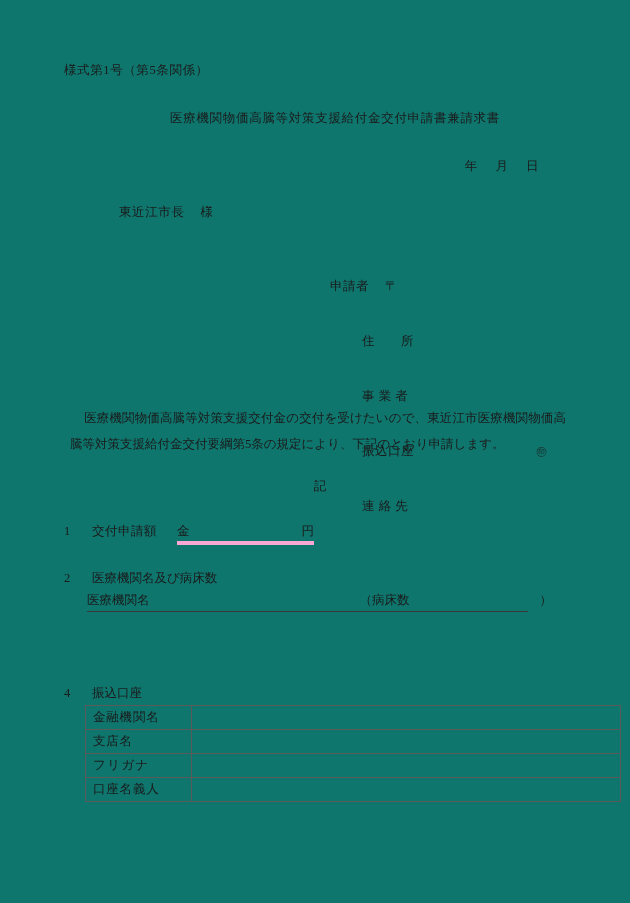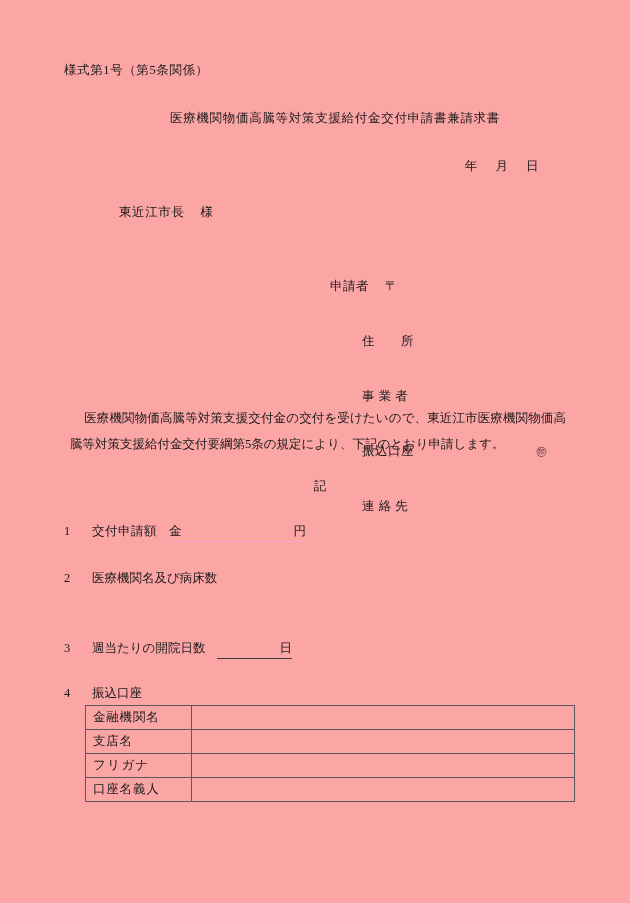--- a/index.html
+++ b/index.html
@@ -13,21 +13,21 @@
     height: 903px;
     position: relative;
     font-family: "Liberation Serif", "DejaVu Serif", serif;
     color: #1a1a1a;
     font-size: 12.5px;
     overflow: hidden;
   }
   .page {
     position: absolute;
     inset: 0;
-    background: #fca5a5;
+    background: #0f766e;
   }
 
   
   .abs { position: absolute; white-space: nowrap; }
 
   
   .form-number {
     left: 64px;  top: 62px;
     font-size: 12.5px;
     letter-spacing: 0.6px;
@@ -105,23 +105,23 @@
 
   
   .item-no {
     font-size: 12.5px;
   }
   .item1 { left: 64px; top: 523px; }
   .item1 .num { display: inline-block; width: 28px; }
   .item1 .ttl { letter-spacing: 0.5px; }
   .ul-amount {
     display: inline-block;
-    border-bottom: 1px solid #f9a8d4;
+    border-bottom: 4px solid #f9a8d4;
     padding: 0 0 1px 0;
-    margin-left: 12px;
+    margin-left: 20px;
   }
   .ul-amount .kin { }
   .ul-amount .gap { display: inline-block; width: 112px; }
 
   .item2 { left: 64px; top: 570px; }
   .item2 .num { display: inline-block; width: 28px; }
   .item2-sub {
     left: 87px; top: 592px;
     width: 441px;
     border-bottom: 1px solid #3a3a3a;
@@ -144,21 +144,21 @@
   .ul-days .gap { display: inline-block; width: 62px; }
 
   .item4 { left: 64px; top: 685px; }
   .item4 .num { display: inline-block; width: 28px; }
 
   
   .bank-table {
     position: absolute;
     left: 85px;
     top: 705px;
-    width: 490px;
+    width: 536px;
     border-collapse: collapse;
     table-layout: fixed;
     font-size: 12.5px;
   }
   .bank-table td {
     border: 1px solid #5a5a5a;
     height: 23px;
     padding: 0 0 0 7px;
     vertical-align: middle;
     line-height: 23px;
@@ -219,24 +219,24 @@
 
   <div class="abs ki-mark">記</div>
 
   <div class="abs item-no item1">
     <span class="num">1</span><span class="ttl">交付申請額</span><span class="ul-amount"><span class="kin">金</span><span class="gap"></span><span>円</span></span>
   </div>
 
   <div class="abs item-no item2">
     <span class="num">2</span><span>医療機関名及び病床数</span>
   </div>
-
-  <div class="abs item-no item3">
-    <span class="num">3</span><span>週当たりの開院日数</span><span class="ul-days"><span class="gap"></span><span>日</span></span>
-  </div>
+  <div class="abs item2-sub">
+    <span class="left-lbl">医療機関名</span><span class="mid-gap"></span><span>（病床数</span><span class="beds-gap"></span><span>）</span>
+  </div>
+
 
   <div class="abs item-no item4">
     <span class="num">4</span><span>振込口座</span>
   </div>
 
   <table class="bank-table">
     <tbody>
       <tr>
         <td class="lbl">金融機関名</td>
         <td class="val" colspan="3"></td>

